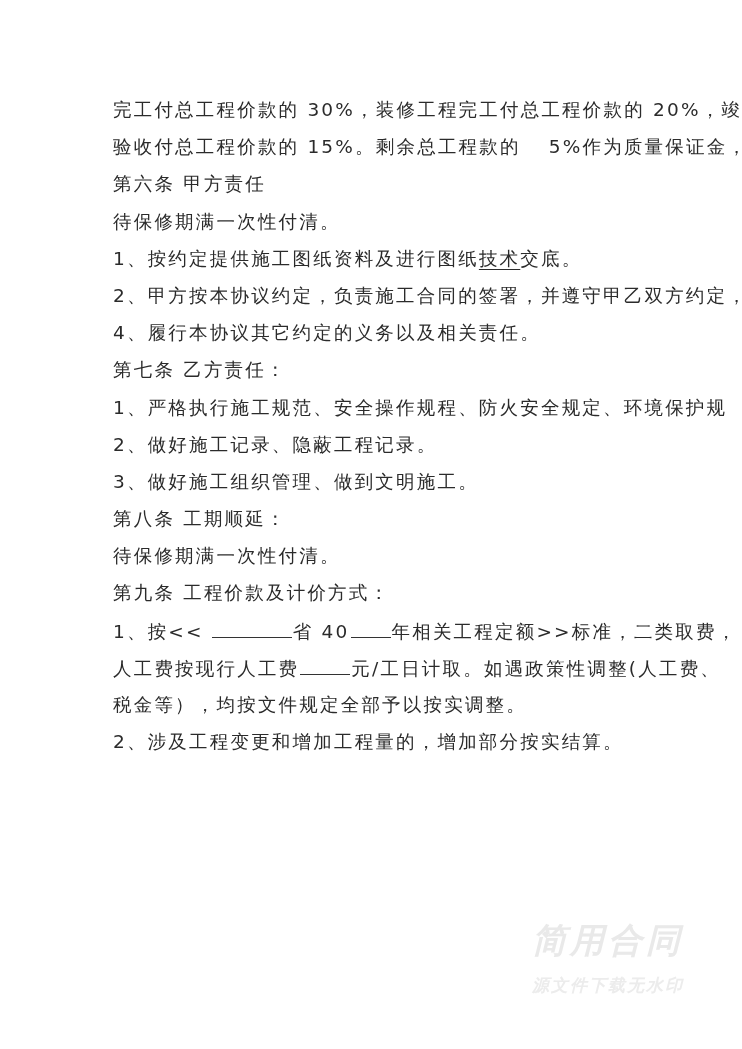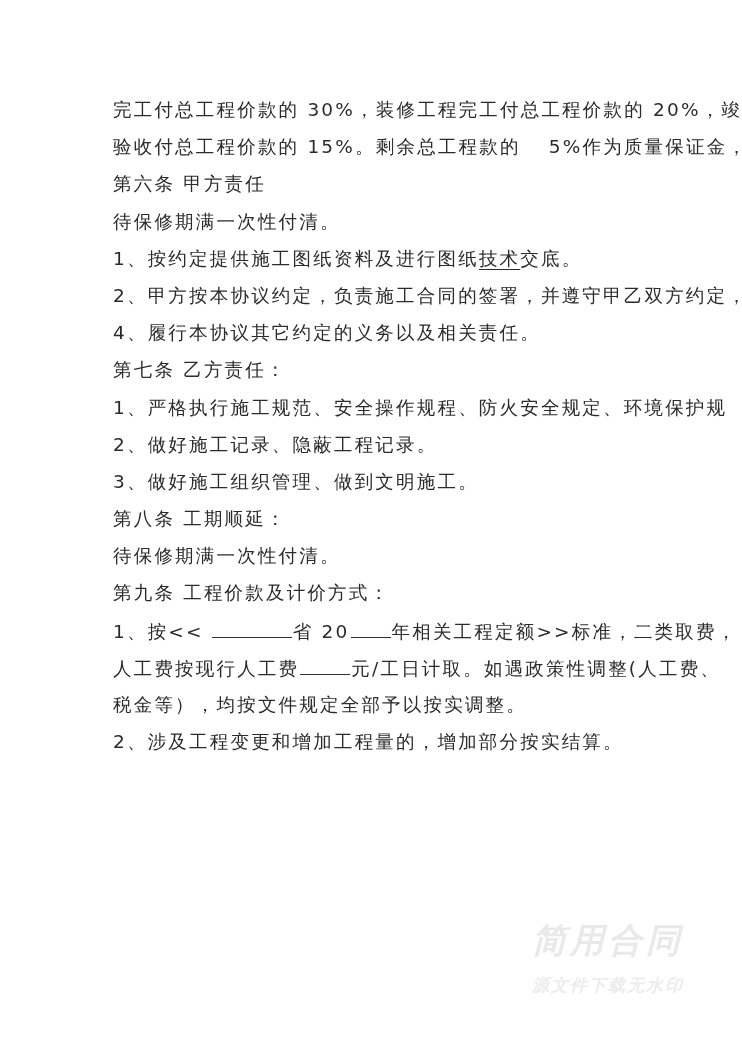--- a/index.html
+++ b/index.html
@@ -95,21 +95,21 @@
 
     <div class="line">第七条 乙方责任：</div>
     <div class="line">1、严格执行施工规范、安全操作规程、防火安全规定、环境保护规</div>
     <div class="line">2、做好施工记录、隐蔽工程记录。</div>
     <div class="line">3、做好施工组织管理、做到文明施工。</div>
 
     <div class="line">第八条 工期顺延：</div>
     <div class="line">待保修期满一次性付清。</div>
 
     <div class="line">第九条 工程价款及计价方式：</div>
-    <div class="line"><span>1、按&lt;&lt;</span><span class="blank b1"></span><span>省 20</span><span class="blank b2"></span><span>年相关工程定额&gt;&gt;标准，二类取费，</span></div>
+    <div class="line"><span>1、按&lt;&lt;</span><span class="blank b1"></span><span>省 40</span><span class="blank b2"></span><span>年相关工程定额&gt;&gt;标准，二类取费，</span></div>
     <div class="line"><span>人工费按现行人工费</span><span class="blank b3"></span><span>元/工日计取。如遇政策性调整(人工费、</span></div>
     <div class="line">税金等），均按文件规定全部予以按实调整。</div>
     <div class="line">2、涉及工程变更和增加工程量的，增加部分按实结算。</div>
 
   </div>
 
   <div class="watermark">
     <div class="wm-main">简用合同</div>
     <div class="wm-sub">源文件下载无水印</div>
   </div>

